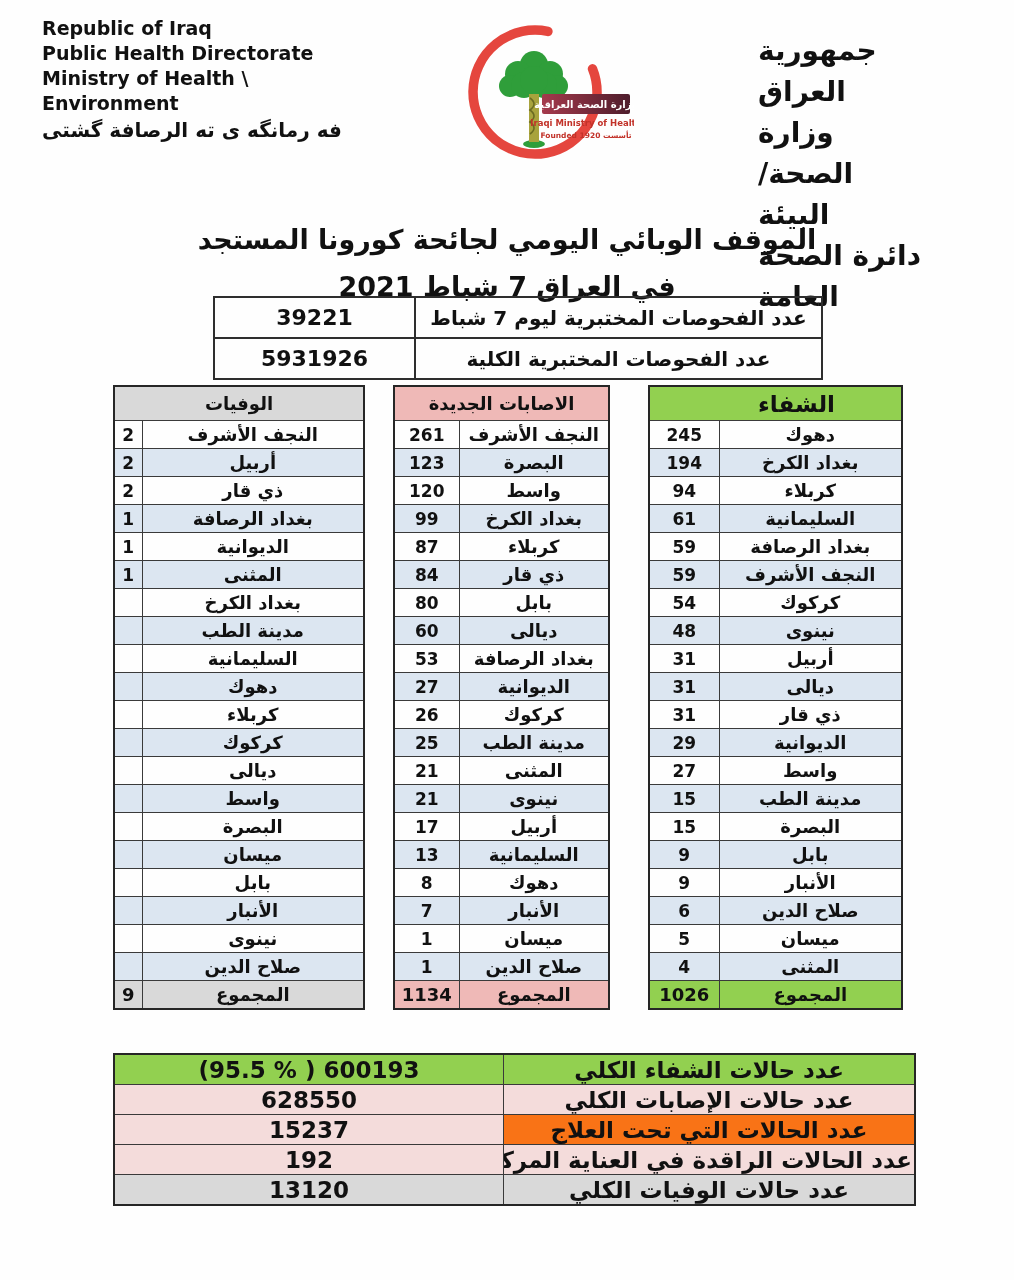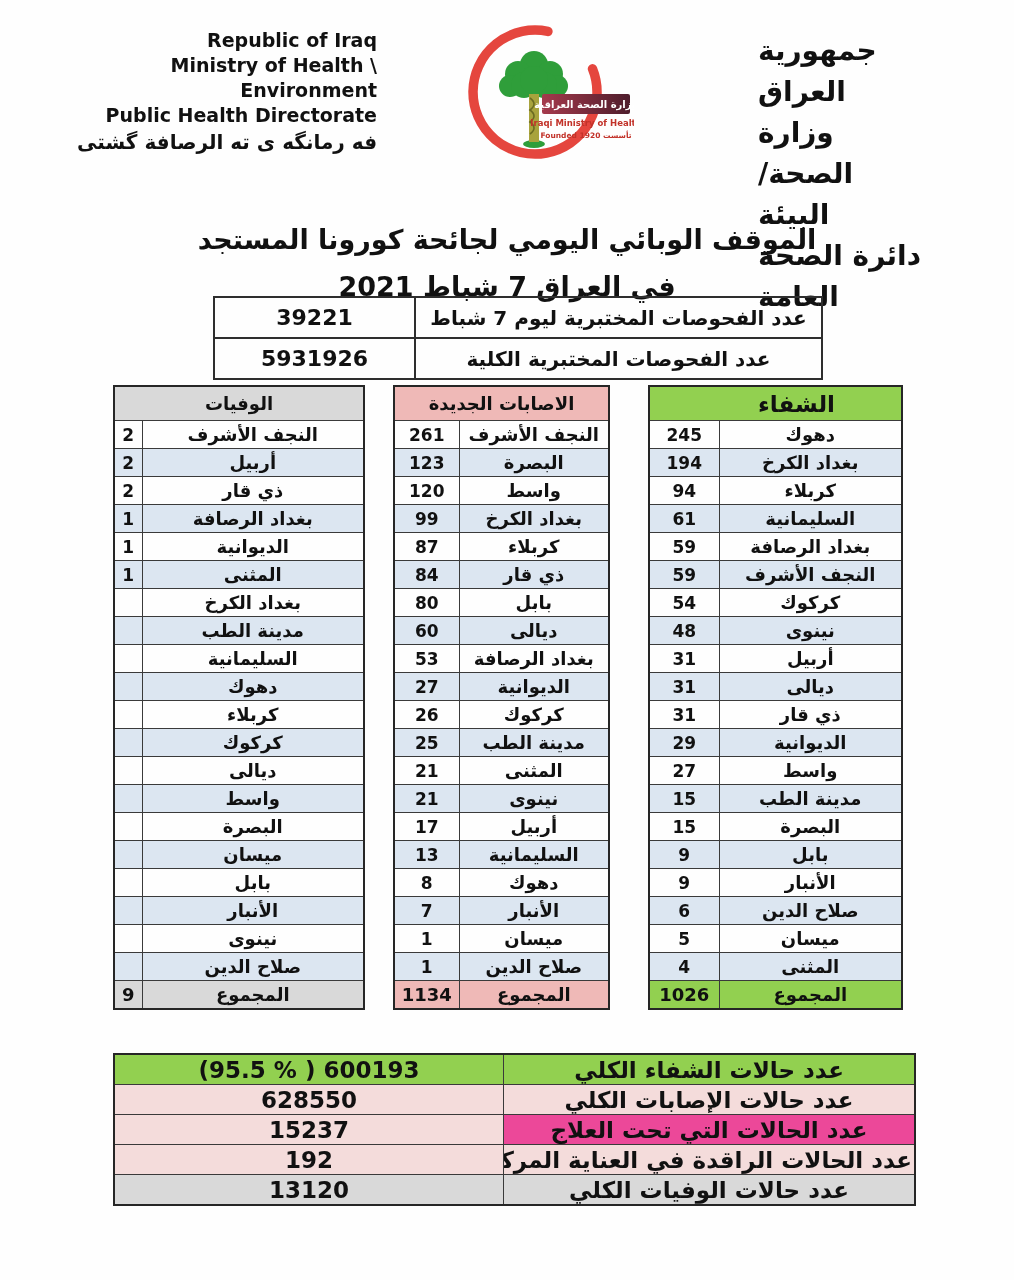--- a/index.html
+++ b/index.html
@@ -4,22 +4,22 @@
 <style>
   html,body{margin:0;padding:0;background:#e9e9e9;}
   .page{
     position:relative;width:1014px;height:1280px;margin:0 auto;
     background:#fefefe;overflow:hidden;
     font-family:"DejaVu Sans","Liberation Sans",sans-serif;
     color:#111;
   }
   
   .hdr-left{
-    position:absolute;left:42px;top:28px;width:335px;
-    text-align:right;font-weight:700;font-size:19px;line-height:25px;
+    position:absolute;left:42px;top:16px;width:335px;
+    text-align:left;font-weight:700;font-size:19px;line-height:25px;
   }
   .hdr-left .ku{font-size:20px;margin-top:2px;}
   .hdr-right{
     position:absolute;left:758px;top:30px;width:175px;
     text-align:left;font-weight:700;font-size:28px;line-height:41px;
     direction:rtl;
   }
   .logo{position:absolute;left:462px;top:14px;width:172px;height:150px;}
   
   .title{
@@ -53,22 +53,22 @@
   .summary td.val{width:384px;direction:ltr;}
   .summary td.lab{width:406px;direction:rtl;}
 </style>
 </head>
 <body>
 
 <div class="page">
 
   <div class="hdr-left">
     <div>Republic of Iraq</div>
+    <div>Public Health Directorate</div>
     <div>Ministry of Health \ Environment</div>
-    <div>Public Health Directorate</div>
     <div class="ku" dir="rtl">فه رمانگه ی ته الرصافة گشتی</div>
   </div>
 
   <div class="logo">
     <svg width="172" height="150" viewBox="0 0 172 150">
       <defs>
         <linearGradient id="bandg" x1="0" y1="0" x2="1" y2="0">
           <stop offset="0" stop-color="#a53a4c"></stop>
           <stop offset="1" stop-color="#4e1d2c"></stop>
         </linearGradient>
@@ -413,21 +413,21 @@
         <tr>
           <td class="val" style="background: rgb(146, 208, 80);">(95.5 % )   600193</td>
           <td class="lab" dir="rtl" style="background: rgb(146, 208, 80);">عدد حالات الشفاء الكلي</td>
         </tr>
         <tr>
           <td class="val" style="background: rgb(244, 220, 219);">628550</td>
           <td class="lab" dir="rtl" style="background: rgb(244, 220, 219);">عدد حالات الإصابات الكلي</td>
         </tr>
         <tr>
           <td class="val" style="background: rgb(244, 220, 219);">15237</td>
-          <td class="lab" dir="rtl" style="background: #ec4899;">عدد الحالات التي تحت العلاج</td>
+          <td class="lab" dir="rtl" style="background: #f97316;">عدد الحالات التي تحت العلاج</td>
         </tr>
         <tr>
           <td class="val" style="background: rgb(244, 220, 219);">192</td>
           <td class="lab" dir="rtl" style="background: rgb(244, 220, 219);">عدد الحالات الراقدة في العناية المركزة</td>
         </tr>
         <tr>
           <td class="val" style="background: rgb(217, 217, 217);">13120</td>
           <td class="lab" dir="rtl" style="background: rgb(217, 217, 217);">عدد حالات الوفيات الكلي</td>
         </tr>
       </tbody>

